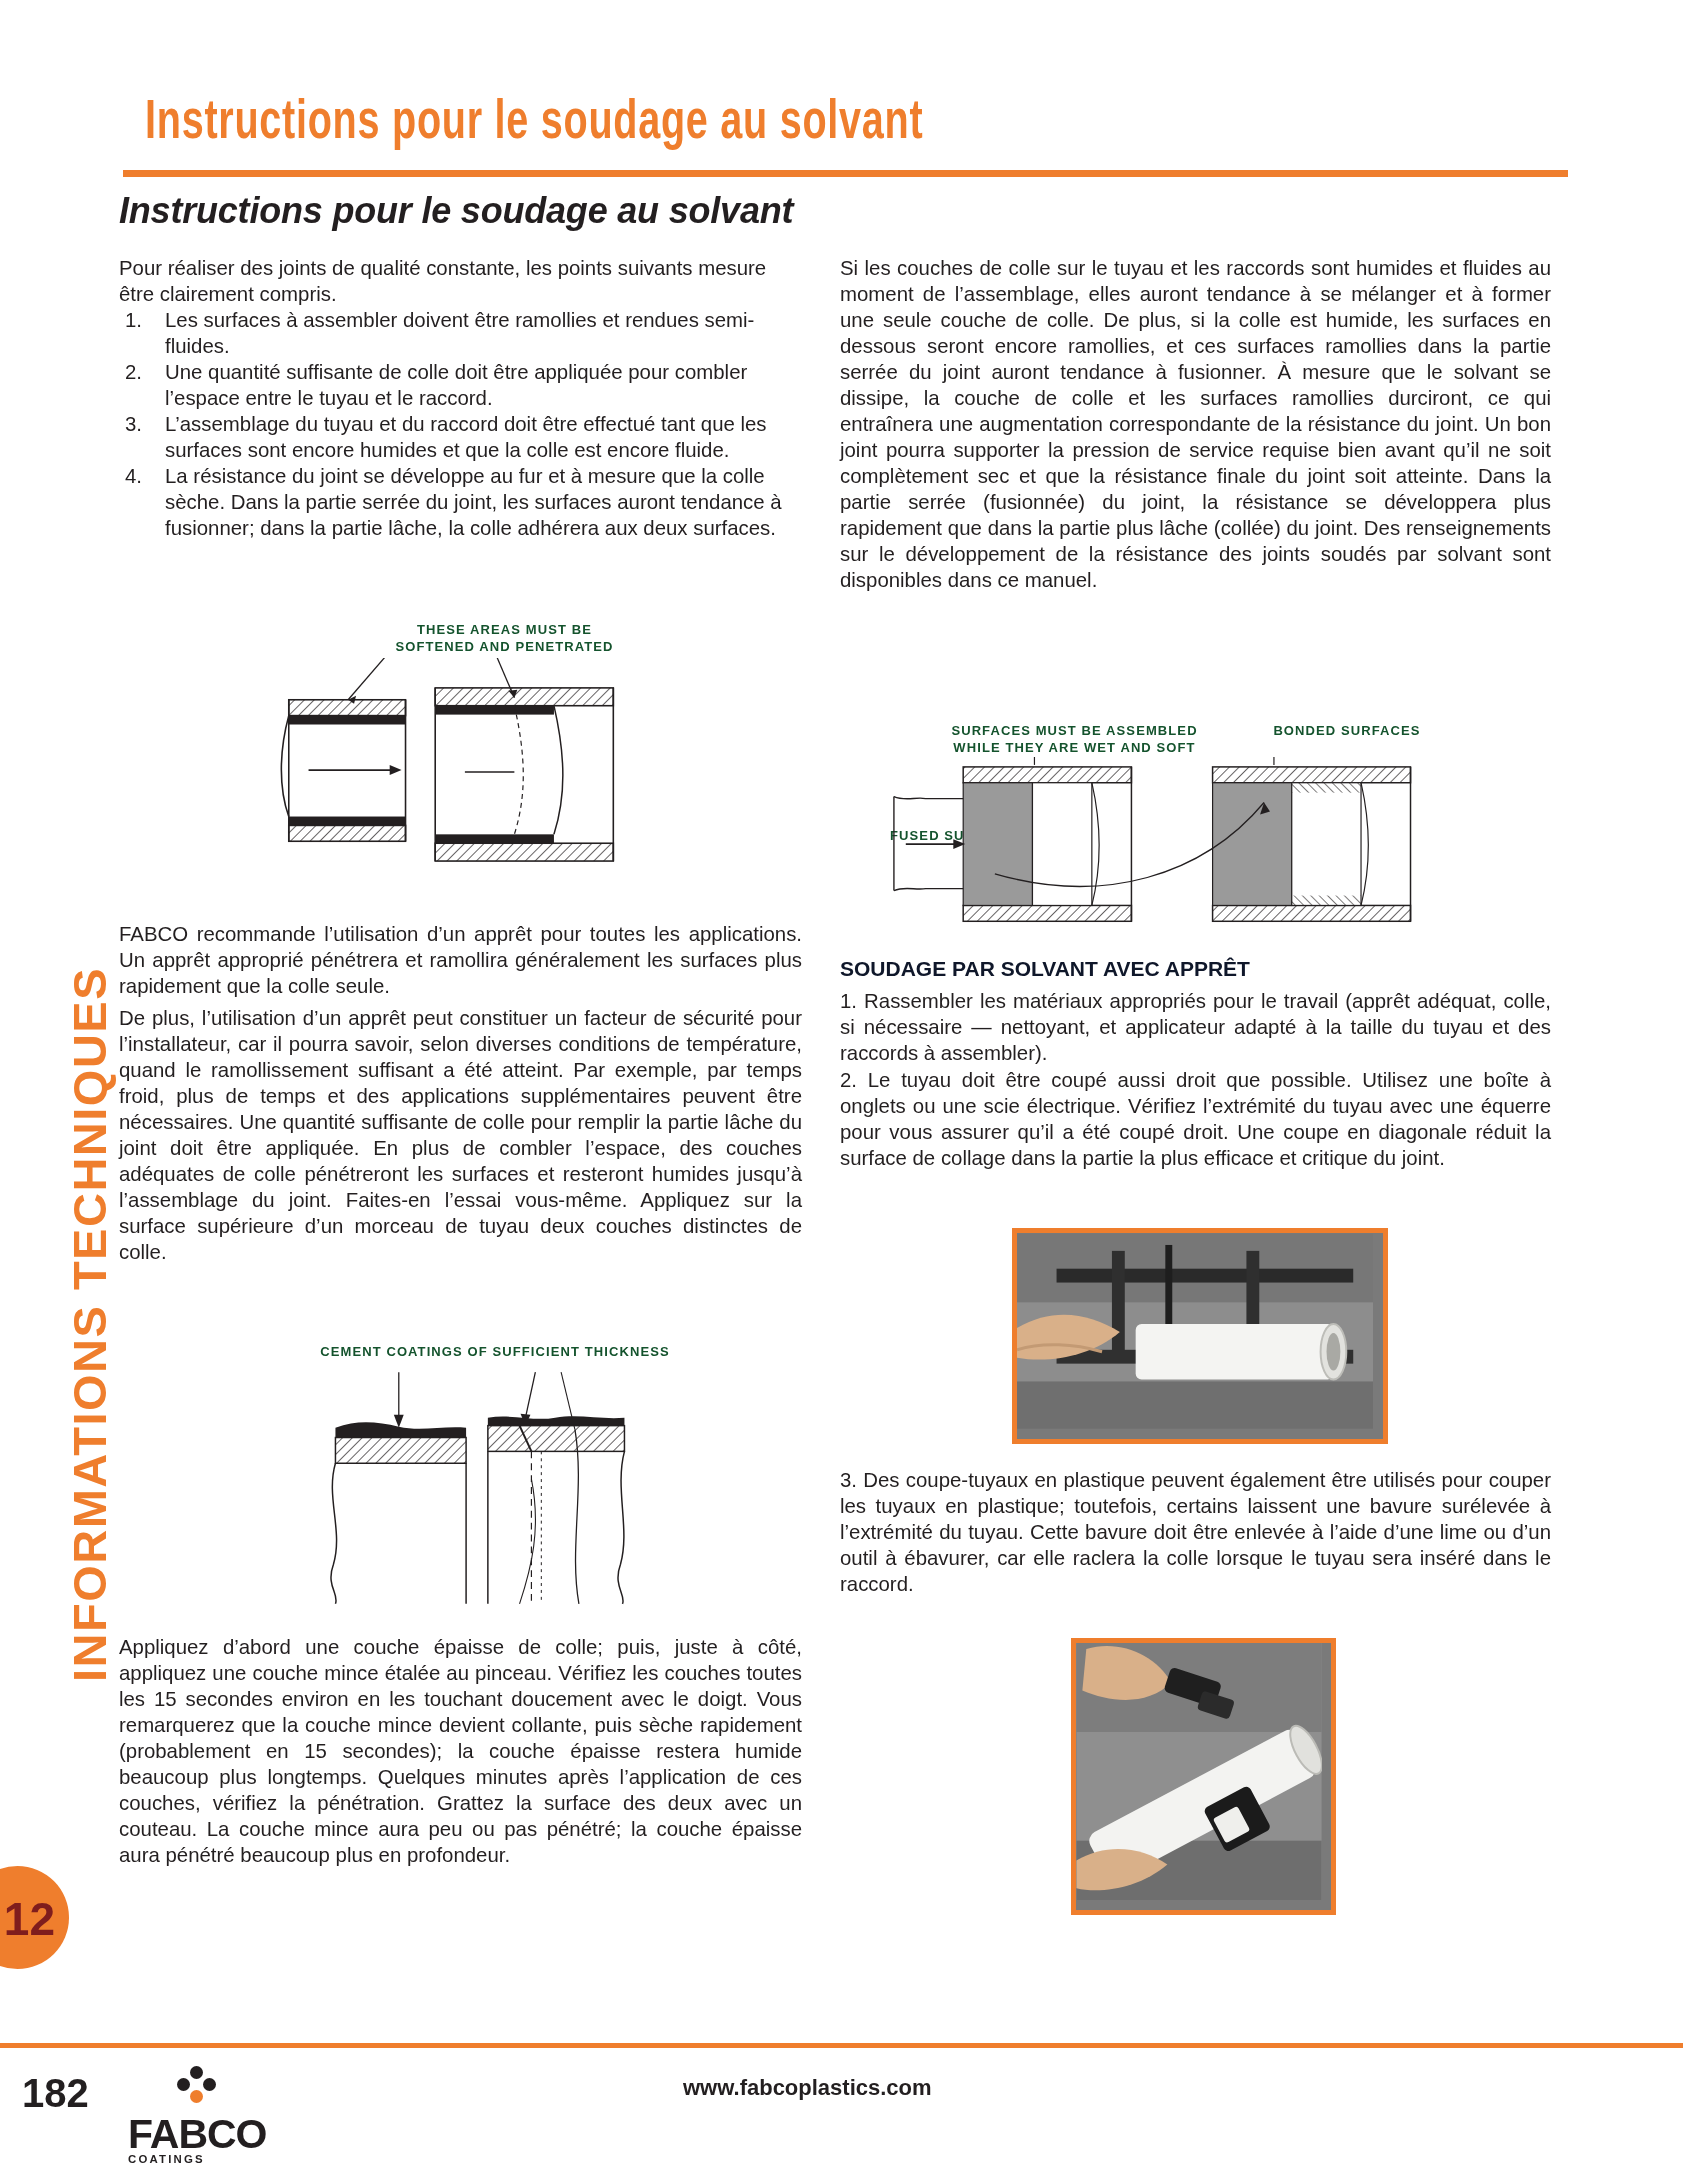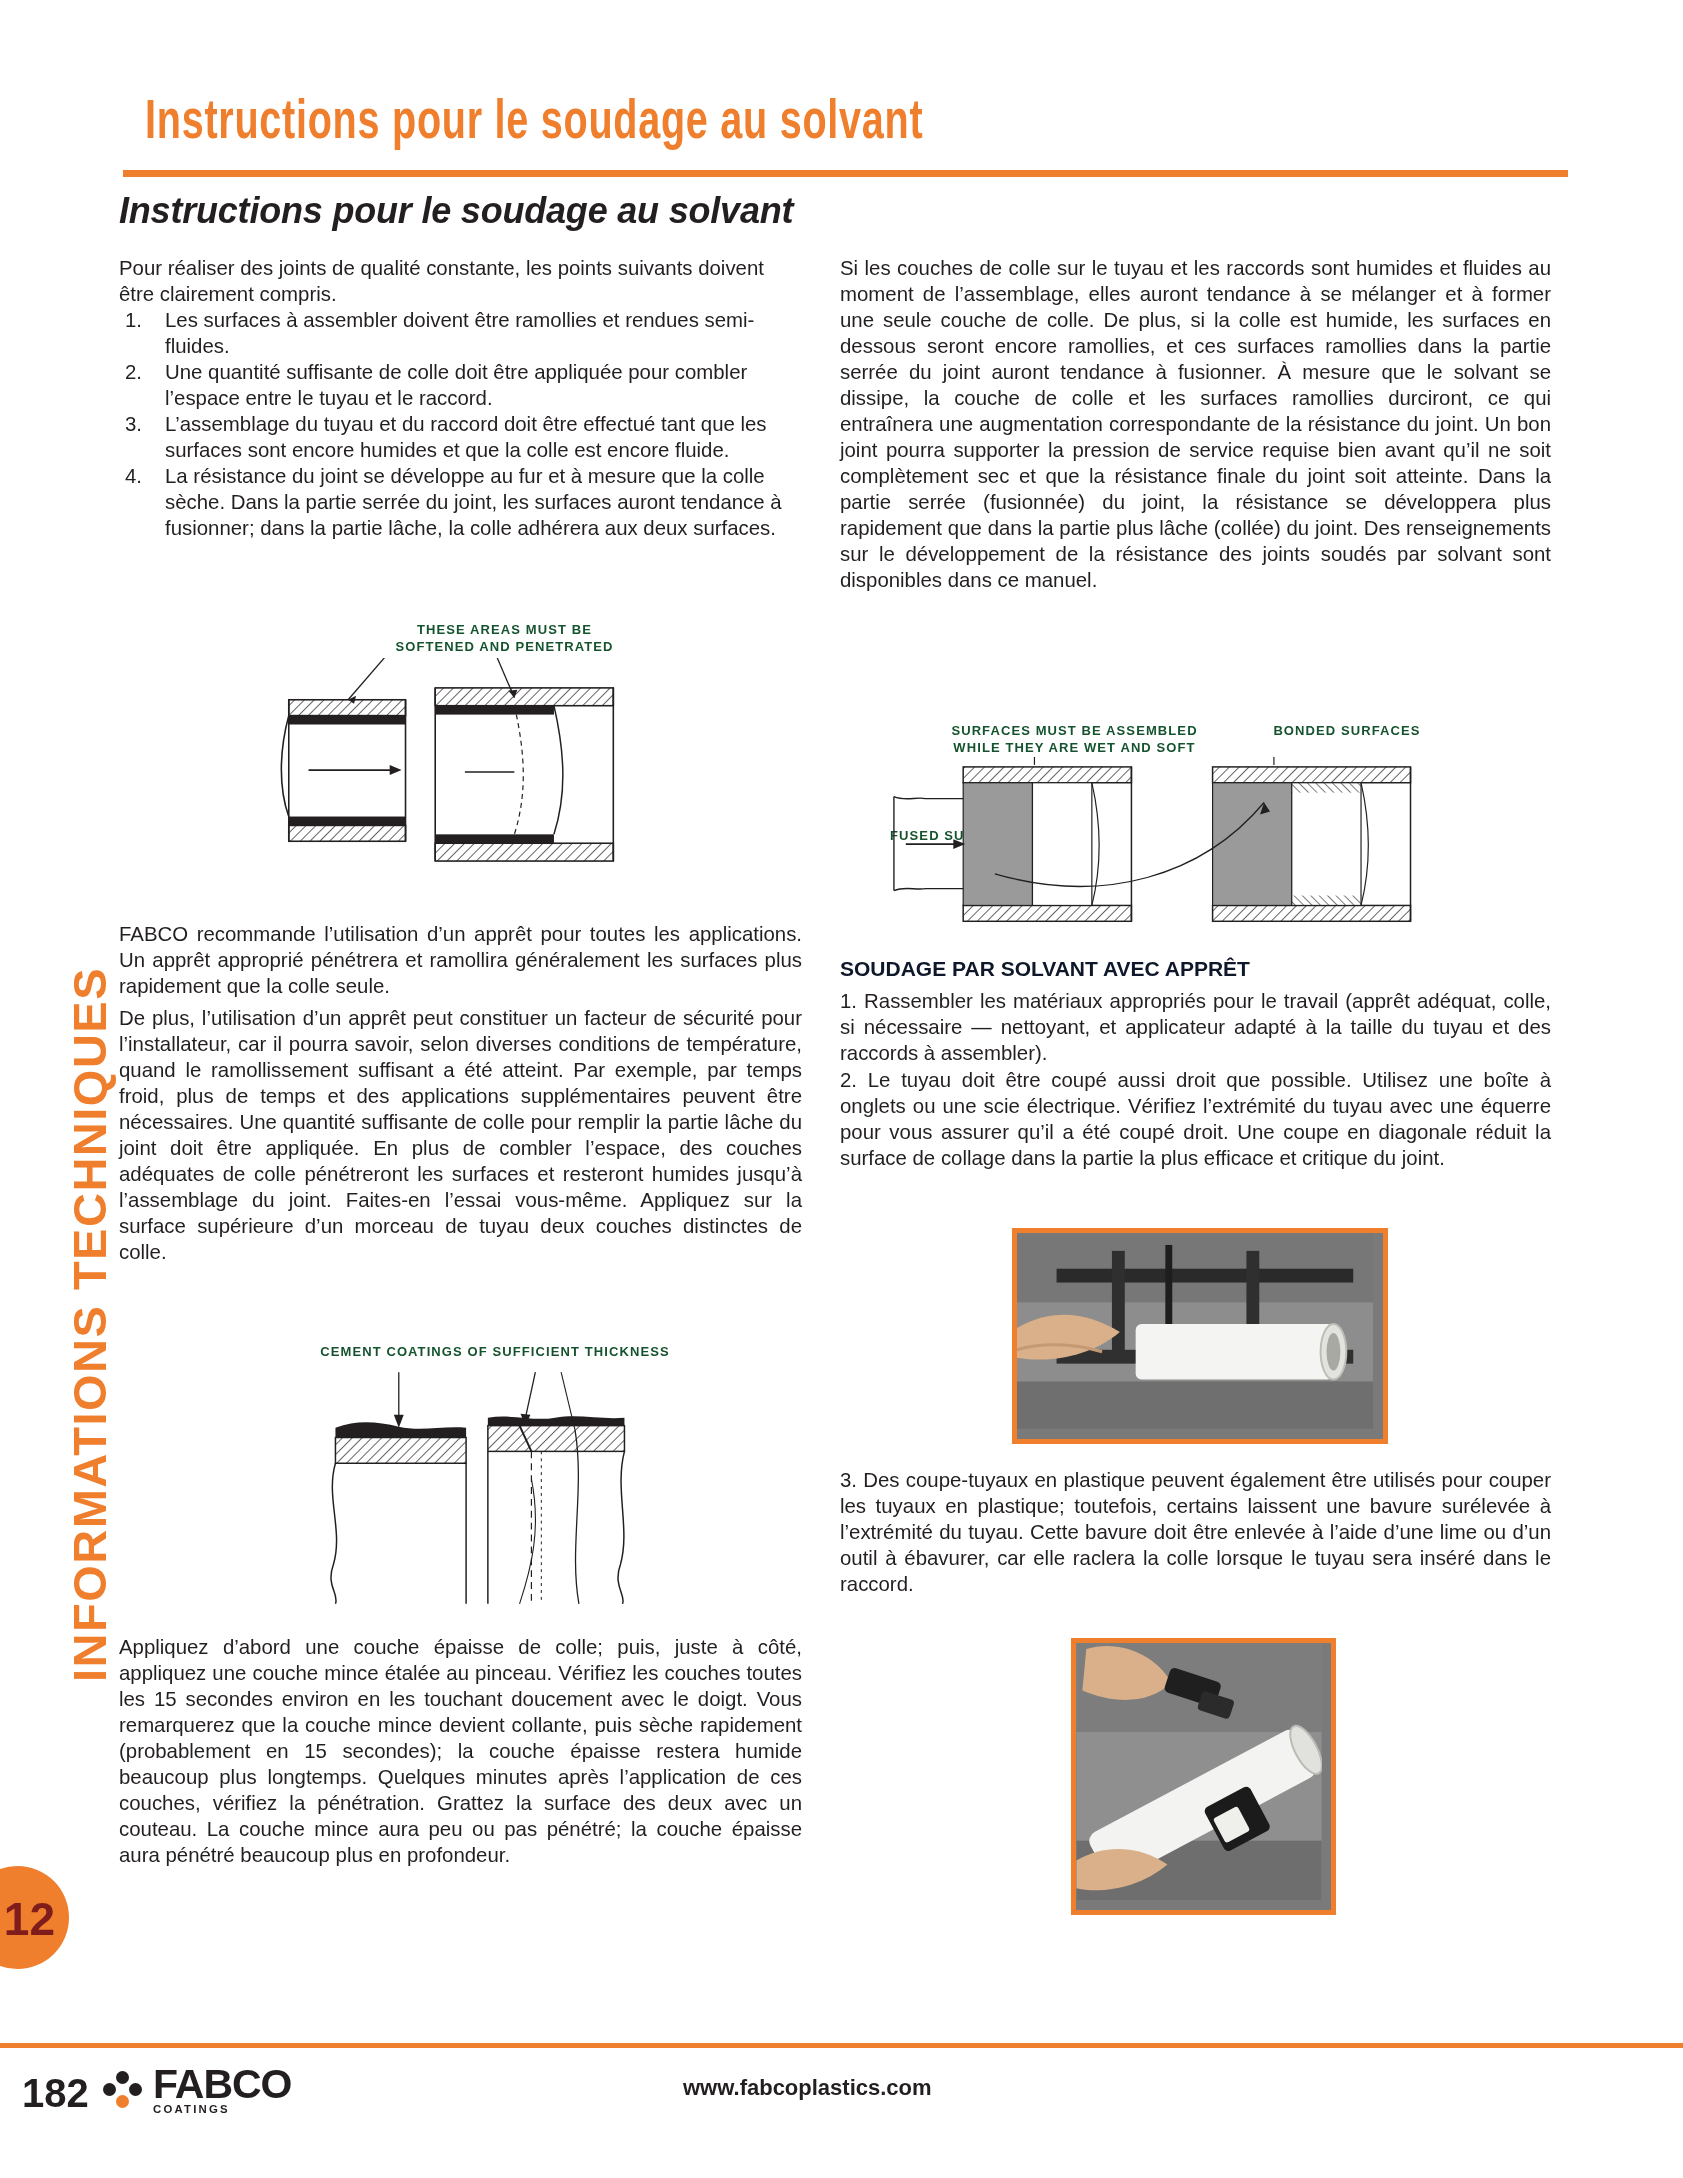--- a/index.html
+++ b/index.html
@@ -105,22 +105,22 @@
   
   .footer-rule{
     position:absolute;left:0;top:2043px;width:1683px;height:5px;background:#ef7e2d;
   }
   .folio{
     position:absolute;left:22px;top:2071px;
     font-size:40px;font-weight:bold;color:#231f20;
     font-family:"Liberation Sans", sans-serif;
   }
   .brand{
-    position:absolute;left:103px;top:2065px;
-    display:flex;align-items:center;gap:10px;
+    position:absolute;left:128px;top:2065px;
+    display:flex;align-items:center;gap:10px;flex-direction:column;
   }
   .brand .mark{position:relative;width:40px;height:40px;}
   .brand .mark i{
     position:absolute;width:13px;height:13px;border-radius:50%;
     background:#231f20;display:block;
   }
   .brand .mark i:nth-child(1){left:0;top:13px;}
   .brand .mark i:nth-child(2){left:13px;top:1px;}
   .brand .mark i:nth-child(3){left:13px;top:25px;background:#ef7e2d;}
   .brand .mark i:nth-child(4){left:26px;top:13px;}
@@ -148,21 +148,21 @@
     <div class="page-circle">
       <span>12</span>
     </div>
   </div>
 
   <div class="head-title">Instructions pour le soudage au solvant</div>
   <div class="head-rule"></div>
   <div class="sub-title">Instructions pour le soudage au solvant</div>
 
   <div class="col col-l">
-    <p>Pour réaliser des joints de qualité constante, les points suivants doivent être clairement compris.</p>
+    <p>Pour réaliser des joints de qualité constante, les points suivants mesure être clairement compris.</p>
 
     <ol class="numlist">
       <li>
         <span class="num">1.</span>
         <span>Les surfaces à assembler doivent être ramollies et rendues semi-fluides.</span>
       </li>
       <li>
         <span class="num">2.</span>
         <span>Une quantité suffisante de colle doit être appliquée pour combler l’espace entre le tuyau et le raccord.</span>
       </li>

